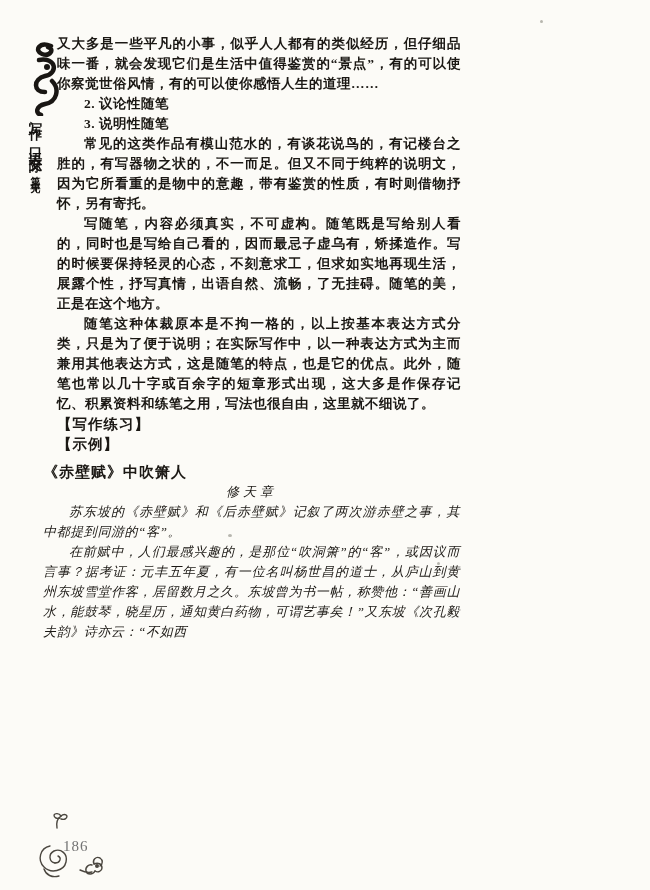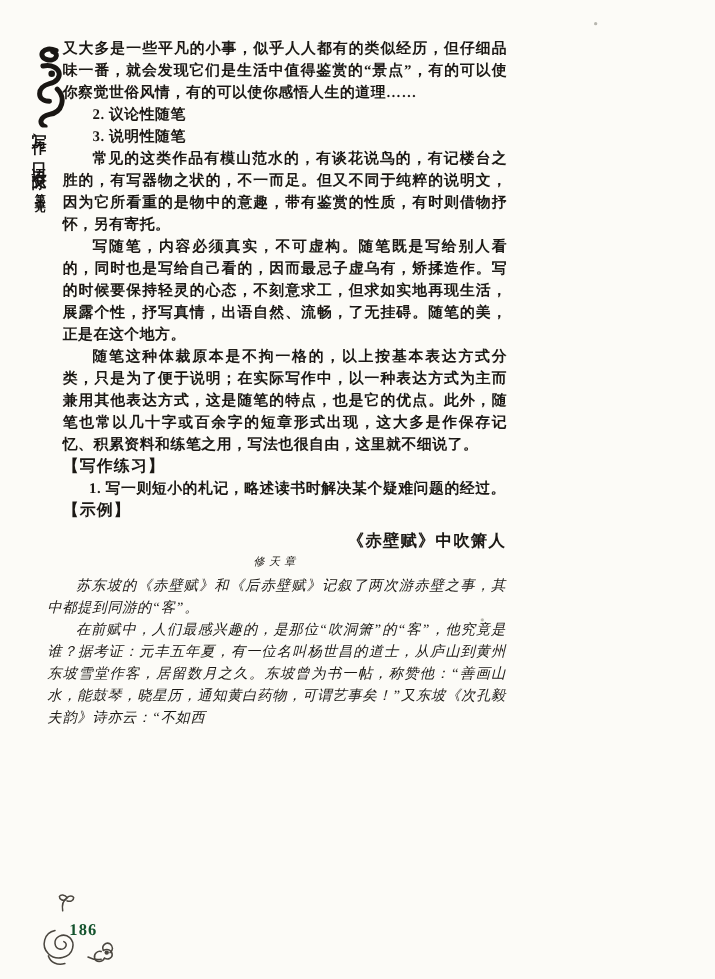--- a/index.html
+++ b/index.html
@@ -28,45 +28,45 @@
   .sample-head { margin-top:24px; }
   
   .essay {
     margin-left:-14px; width:417px; margin-top:8px;
     font-weight:400; font-style:italic; font-size:13px; line-height:20px;
     letter-spacing:.6px;
   }
   .essay-title {
     font-family:"Liberation Sans","DejaVu Sans",sans-serif;
     font-style:normal; font-weight:700; font-size:15px;
-    text-align:right; letter-spacing:1px; margin:12px 0 0 0;
+    text-align:left; letter-spacing:1px; margin:12px 0 0 0;
   }
   .essay-author {
-    text-align:center; font-size:10px; letter-spacing:4px;
+    text-align:center; font-size:13px; letter-spacing:4px;
     margin:20px 0 16px 0;
   }
   .essay p.body { margin:0; text-indent:2em; text-align:justify;font-family:Liberation Serif, serif; }
   
   .ornament { position:absolute; left:30px; top:40px; }
   .chapter-tab {
     position:absolute; left:26px; top:112px;
     writing-mode:vertical-rl; text-orientation:upright;
     font-family:"Liberation Sans","DejaVu Sans",sans-serif;
     font-weight:700; color:#141210;
   }
   .chapter-tab .title { font-size:13.5px; letter-spacing:4px; }
   .chapter-tab .sep   { font-size:11px; letter-spacing:2px; }
   .chapter-tab .unit  { font-size:10px; letter-spacing:2.5px; }
   
   .pagenum { position:absolute; left:36px; top:812px; width:80px; height:72px; }
   .pagenum svg { position:absolute; left:0; top:0; }
   .pagenum .num {
     position:absolute; left:27px; top:26px;
     font-family:"Liberation Serif","DejaVu Serif",serif;
-    font-weight:700; font-size:15px; letter-spacing:1px; color:#14532d;
+    font-weight:400; font-size:15px; letter-spacing:1px; color:#737373;
   }
   
   .speck { position:absolute; background:#9a9890; border-radius:50%; opacity:.7; }
   .s1 { left:540px; top:20px;  width:3px; height:3px; }
   .s2 { left:228px; top:534px; width:4px; height:3px; }
   .s3 { left:437px; top:562px; width:3px; height:3px; }
   .s4 { left:392px; top:168px; width:3px; height:3px; opacity:.4; }
 </style>
 </head>
 <body>
@@ -90,29 +90,28 @@
 
   <div class="main">
     <p class="noindent">又大多是一些平凡的小事，似乎人人都有的类似经历，但仔细品味一番，就会发现它们是生活中值得鉴赏的“景点”，有的可以使你察觉世俗风情，有的可以使你感悟人生的道理……</p>
     <p class="indent">2. 议论性随笔</p>
     <p class="indent">3. 说明性随笔</p>
     <p class="indent">常见的这类作品有模山范水的，有谈花说鸟的，有记楼台之胜的，有写器物之状的，不一而足。但又不同于纯粹的说明文，因为它所看重的是物中的意趣，带有鉴赏的性质，有时则借物抒怀，另有寄托。</p>
     <p class="indent">写随笔，内容必须真实，不可虚构。随笔既是写给别人看的，同时也是写给自己看的，因而最忌子虚乌有，矫揉造作。写的时候要保持轻灵的心态，不刻意求工，但求如实地再现生活，展露个性，抒写真情，出语自然、流畅，了无挂碍。随笔的美，正是在这个地方。</p>
     <p class="indent">随笔这种体裁原本是不拘一格的，以上按基本表达方式分类，只是为了便于说明；在实际写作中，以一种表达方式为主而兼用其他表达方式，这是随笔的特点，也是它的优点。此外，随笔也常以几十字或百余字的短章形式出现，这大多是作保存记忆、积累资料和练笔之用，写法也很自由，这里就不细说了。</p>
 
     <p class="bracket-heading ex-head">【写作练习】</p>
-    <p class="ex-line">1. 写一则短小的札记，略述读书时解决某个疑难问题的经过。</p>
 
     <p class="bracket-heading sample-head">【示例】</p>
 
     <div class="essay">
       <p class="essay-title">《赤壁赋》中吹箫人</p>
       <p class="essay-author">修天章</p>
       <p class="body">苏东坡的《赤壁赋》和《后赤壁赋》记叙了两次游赤壁之事，其中都提到同游的“客”。</p>
-      <p class="body">在前赋中，人们最感兴趣的，是那位“吹洞箫”的“客”，他究竟是谁？据考证：元丰五年夏，有一位名叫杨世昌的道士，从庐山到黄州东坡雪堂作客，居留数月之久。东坡曾为书一帖，称赞他：“善画山水，能鼓琴，晓星历，通知黄白药物，可谓艺事矣！”又东坡《次孔毅夫韵》诗亦云：“不如西</p>
+      <p class="body">在前赋中，人们最感兴趣的，是那位“吹洞箫”的“客”，或因议而言事？据考证：元丰五年夏，有一位名叫杨世昌的道士，从庐山到黄州东坡雪堂作客，居留数月之久。东坡曾为书一帖，称赞他：“善画山水，能鼓琴，晓星历，通知黄白药物，可谓艺事矣！”又东坡《次孔毅夫韵》诗亦云：“不如西</p>
     </div>
   </div>
 
   <div class="pagenum">
     <svg width="80" height="72" viewBox="0 0 80 72" aria-hidden="true">
       <g fill="none" stroke="#4a463f" stroke-width="1.4" stroke-linecap="round">
 
         <path d="M21 16 C20 10 22 6 25 4"></path>
         <path d="M25 4 C27 2 30 2 31 4 C31 7 28 8 25 7"></path>
         <path d="M25 4 C23 1 19 1 18 3 C18 6 21 7 24 6"></path>

